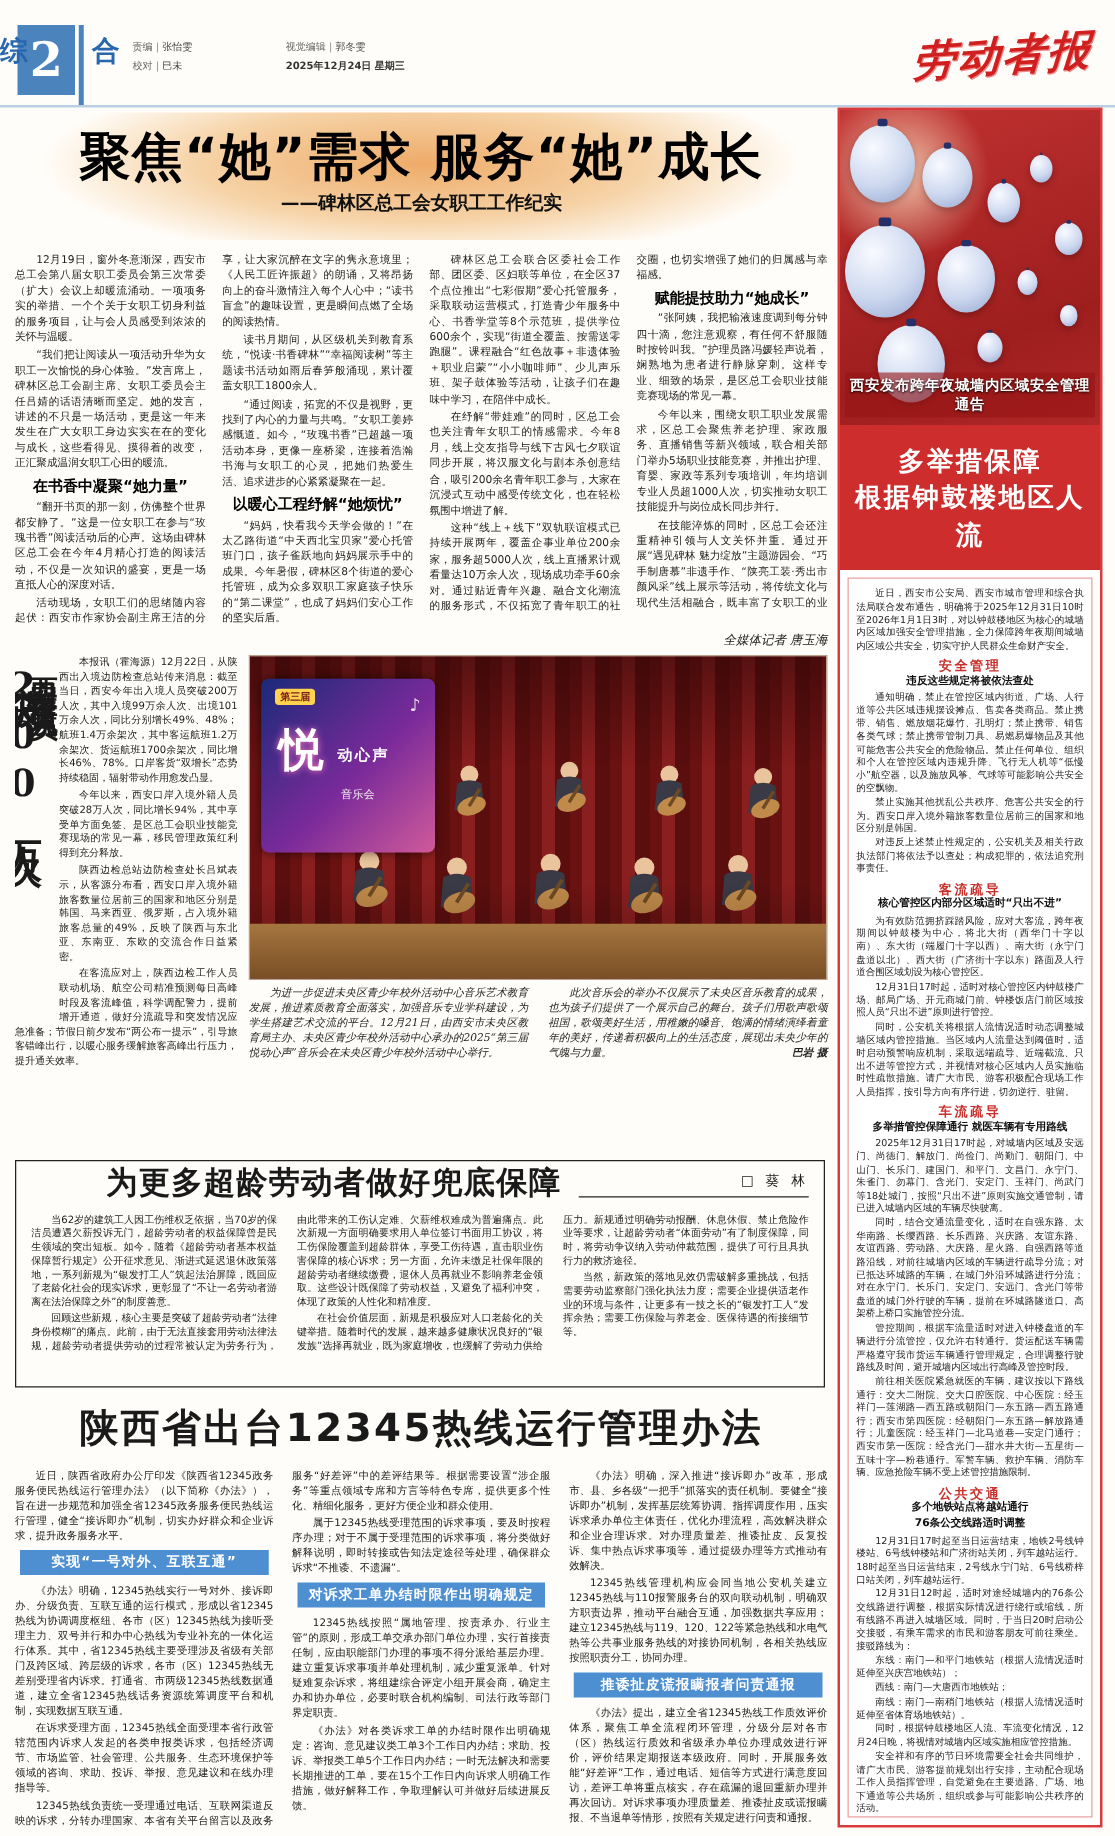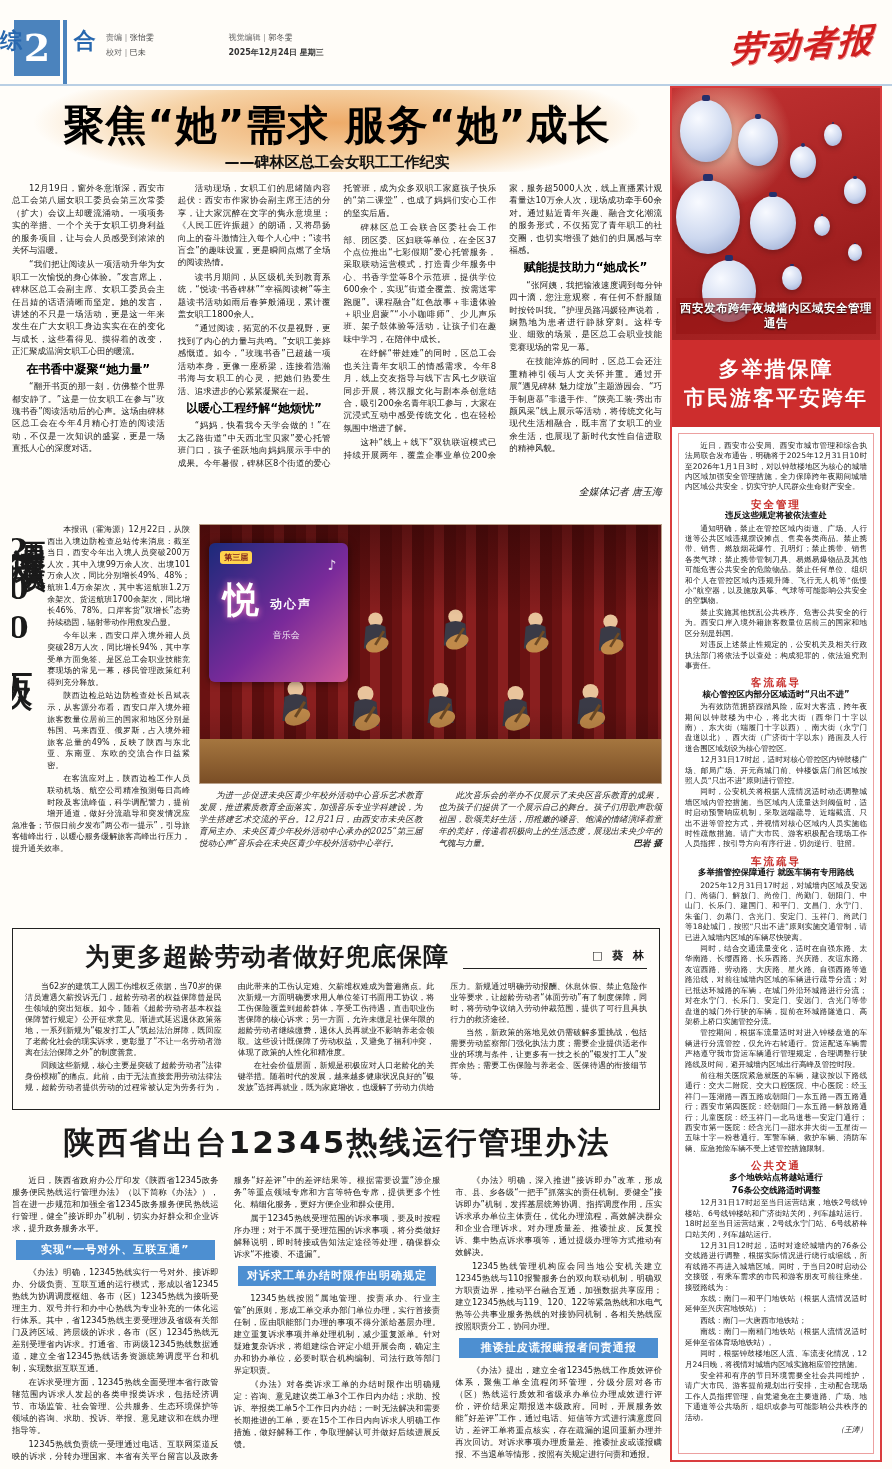--- a/index.html
+++ b/index.html
@@ -15,21 +15,21 @@
   .credits{position:absolute;left:78px;top:14px;font-size:8px;color:#444;line-height:15px;white-space:nowrap;}
   .credits .lab{color:#666;}
   .credits .cell{display:inline-block;min-width:92px;margin-left:28px;}
   .credits .date{font-weight:bold;color:#333;}
   .section-title{position:absolute;left:0;right:0;top:10px;text-align:left;color:#2767ae;
     font-size:22px;font-weight:bold;letter-spacing:22px;font-family:"DejaVu Serif",serif;}
   .masthead{position:absolute;right:18px;top:6px;color:#cf1f1f;font-size:34px;font-weight:bold;font-style:italic;
     font-family:"DejaVu Serif",serif;transform:rotate(-4deg) skewX(-8deg);letter-spacing:2px;text-shadow:1px 1px 0 #e88;}
   
   .main-article{position:absolute;left:12px;top:90px;width:650px;height:430px;}
-  .headline-wrap{text-align:center;padding:8px 0 0;
+  .headline-wrap{text-align:center;padding:8px 0 20px;
     background:radial-gradient(ellipse 55% 90% at 50% 40%, #eeab69 0%, #f6d3a7 50%, rgba(255,255,255,0) 85%);}
   .headline-wrap h1{margin:0;font-size:41px;font-weight:bold;letter-spacing:1px;color:#000;}
   .headline-sub{font-size:15px;font-weight:bold;color:#111;}
   .main-cols{margin-top:10px;height:300px;overflow:hidden;column-count:4;column-gap:13px;
     font-size:8.5px;line-height:12.4px;text-align:justify;}
   .main-cols p{margin:0 0 2px;text-indent:2em;}
   .main-cols h3{margin:5px 0;font-size:12px;text-align:center;color:#000;}
   .main-byline{text-align:right;font-style:italic;font-size:10px;margin-top:3px;font-family:"DejaVu Serif",serif;}
   
   .middle-band{position:absolute;left:12px;top:524px;width:650px;height:398px;display:flex;gap:9px;}
@@ -52,25 +52,25 @@
   .screen .bigchar{position:absolute;left:10%;top:24%;font-size:36px;font-weight:bold;text-shadow:0 0 6px #ff7ac0;}
   .screen .stitle{position:absolute;left:44%;top:38%;font-size:12px;font-weight:bold;letter-spacing:2px;}
   .screen .ssub{position:absolute;left:46%;top:62%;font-size:9px;opacity:.9;}
   .screen .note{position:absolute;right:8%;top:10%;font-size:14px;opacity:.85;}
   .caption{margin-top:5px;column-count:2;column-gap:16px;font-size:8.5px;line-height:12px;
     font-style:italic;text-align:justify;color:#222;font-family:"DejaVu Serif",serif;}
   .caption p{margin:0;text-indent:2em;}
   .photographer{float:right;font-weight:bold;}
   
   .box-article{position:absolute;left:12px;top:928px;width:648px;height:182px;border:1.5px solid #222;
-    box-sizing:border-box;padding:11px 12px;}
+    box-sizing:border-box;padding:0 12px;}
   .box-head{display:flex;align-items:flex-end;gap:14px;}
   .box-head h2{margin:0 0 0 60px;font-size:25px;font-weight:bold;white-space:nowrap;letter-spacing:1px;}
   .box-head-right{flex:1;display:flex;flex-direction:column;align-items:flex-end;gap:5px;padding-bottom:4px;}
-  .box-author{font-size:11px;font-weight:bold;letter-spacing:3px;}
+  .box-author{font-size:11px;font-weight:normal;letter-spacing:3px;}
   .box-rule{width:100%;border-top:1.5px solid #222;}
   .box-cols{margin-top:8px;height:118px;overflow:hidden;column-count:3;column-gap:16px;
     font-size:8px;line-height:11px;text-align:justify;}
   .box-cols p{margin:0 0 2px;text-indent:2em;}
   
   .bottom-article{position:absolute;left:12px;top:1122px;width:650px;height:344px;}
   .bottom-article h2{margin:0 0 10px;text-align:center;font-size:31px;font-weight:bold;letter-spacing:2px;}
   .bottom-cols{height:292px;overflow:hidden;column-count:3;column-gap:15px;
     font-size:8.3px;line-height:12px;text-align:justify;}
   .bottom-cols p{margin:0 0 2px;text-indent:2em;}
@@ -137,20 +137,21 @@
       <h3>以暖心工程纾解“她烦忧”</h3>
       <div>
           <p>“妈妈，快看我今天学会做的！”在太乙路街道“中天西北宝贝家”爱心托管班门口，孩子雀跃地向妈妈展示手中的成果。今年暑假，碑林区8个街道的爱心托管班，成为众多双职工家庭孩子快乐的“第二课堂”，也成了妈妈们安心工作的坚实后盾。</p>
           <p>碑林区总工会联合区委社会工作部、团区委、区妇联等单位，在全区37个点位推出“七彩假期”爱心托管服务，采取联动运营模式，打造青少年服务中心、书香学堂等8个示范班，提供学位600余个，实现“街道全覆盖、按需送零跑腿”。课程融合“红色故事＋非遗体验＋职业启蒙”“小小咖啡师”、少儿声乐班、架子鼓体验等活动，让孩子们在趣味中学习，在陪伴中成长。</p>
           <p>在纾解“带娃难”的同时，区总工会也关注青年女职工的情感需求。今年8月，线上交友指导与线下古风七夕联谊同步开展，将汉服文化与剧本杀创意结合，吸引200余名青年职工参与，大家在沉浸式互动中感受传统文化，也在轻松氛围中增进了解。</p>
           <p>这种“线上＋线下”双轨联谊模式已持续开展两年，覆盖企事业单位200余家，服务超5000人次，线上直播累计观看量达10万余人次，现场成功牵手60余对。通过贴近青年兴趣、融合文化潮流的服务形式，不仅拓宽了青年职工的社交圈，也切实增强了她们的归属感与幸福感。</p>
         </div>
       <h3>赋能提技助力“她成长”</h3>
       <div>
           <p>“张阿姨，我把输液速度调到每分钟四十滴，您注意观察，有任何不舒服随时按铃叫我。”护理员路冯媛轻声说着，娴熟地为患者进行静脉穿刺。这样专业、细致的场景，是区总工会职业技能竞赛现场的常见一幕。</p>
+          <p>今年以来，围绕女职工职业发展需求，区总工会聚焦养老护理、家政服务、直播销售等新兴领域，联合相关部门举办5场职业技能竞赛，并推出护理、育婴、家政等系列专项培训，年均培训专业人员超1000人次，切实推动女职工技能提升与岗位成长同步并行。</p>
           <p>在技能淬炼的同时，区总工会还注重精神引领与人文关怀并重。通过开展“遇见碑林 魅力绽放”主题游园会、“巧手制唐慕”非遗手作、“陕亮工装·秀出市颜风采”线上展示等活动，将传统文化与现代生活相融合，既丰富了女职工的业余生活，也展现了新时代女性自信进取的精神风貌。</p>
         </div>
     </div>
     <div class="main-byline">全媒体记者 唐玉海</div>
   </div>
 
   <div class="middle-band">
     <div class="port-article">
       <div class="vertical-head">
         <div class="vh-main">突破200万人次</div>
@@ -254,21 +255,21 @@
       <div class="lan" style="left:118px;top:58px;width:26px;height:32px;"></div>
       <div class="lan" style="left:152px;top:36px;width:18px;height:22px;"></div>
       <div class="lan" style="left:172px;top:90px;width:22px;height:26px;"></div>
       <div class="lan" style="left:142px;top:128px;width:16px;height:20px;"></div>
       <div class="lan" style="left:176px;top:156px;width:14px;height:17px;"></div>
       <div class="lan" style="left:110px;top:178px;width:20px;height:24px;"></div>
       <div class="kicker">西安发布跨年夜城墙内区域安全管理通告</div>
     </div>
     <div class="red-title">
       <div>多举措保障</div>
-      <div>市民游客平安跨年</div>
+      <div>根据钟鼓楼地区人流</div>
     </div>
     <div class="red-body">
       <p>近日，西安市公安局、西安市城市管理和综合执法局联合发布通告，明确将于2025年12月31日10时至2026年1月1日3时，对以钟鼓楼地区为核心的城墙内区域加强安全管理措施，全力保障跨年夜期间城墙内区域公共安全，切实守护人民群众生命财产安全。</p>
       <div class="red-sec-head">安全管理</div>
       <div>
           <div class="red-sec-sub">违反这些规定将被依法查处</div>
         </div>
       <div>
           <p>通知明确，禁止在管控区域内街道、广场、人行道等公共区域违规摆设摊点、售卖各类商品。禁止携带、销售、燃放烟花爆竹、孔明灯；禁止携带、销售各类气球；禁止携带管制刀具、易燃易爆物品及其他可能危害公共安全的危险物品。禁止任何单位、组织和个人在管控区域内违规升降、飞行无人机等“低慢小”航空器，以及施放风筝、气球等可能影响公共安全的空飘物。</p>
           <p>禁止实施其他扰乱公共秩序、危害公共安全的行为。西安口岸入境外籍旅客数量位居前三的国家和地区分别是韩国。</p>

